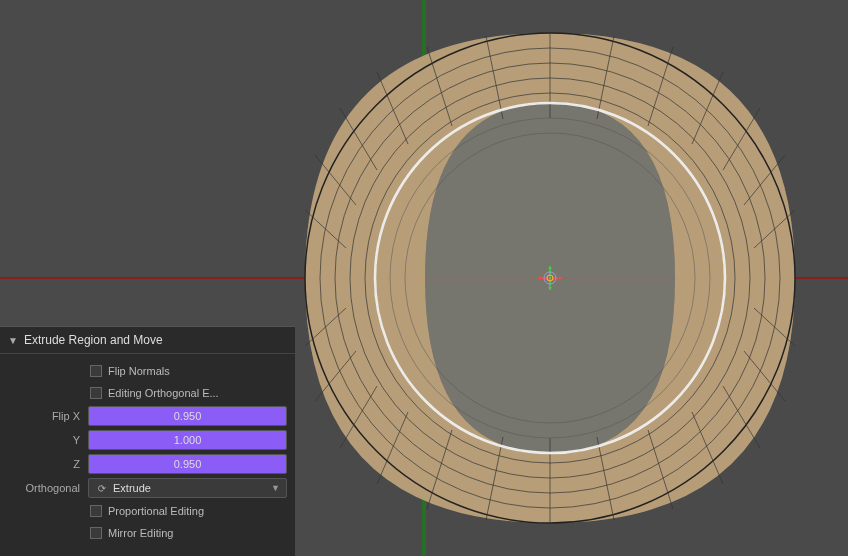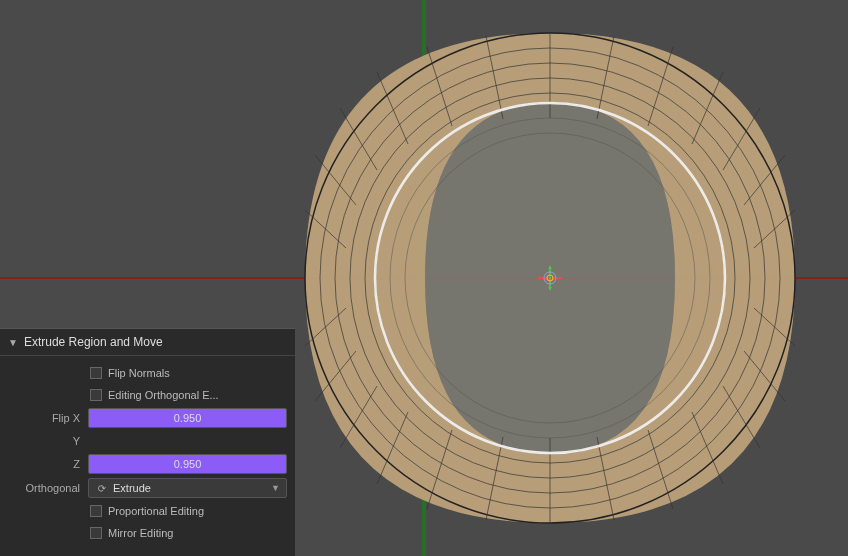--- a/index.html
+++ b/index.html
@@ -285,20 +285,23 @@
 
     <div class="row">
       <div class="row-label">Flip X</div>
       <div class="row-content">
         <div class="num-field">0.950</div>
       </div>
     </div>
 
     <div class="row">
       <div class="row-label">Y</div>
+      <div class="row-content">
+        <div class="num-field">1.000</div>
+      </div>
     </div>
 
     <div class="row">
       <div class="row-label">Z</div>
       <div class="row-content">
         <div class="num-field">0.950</div>
       </div>
     </div>
 
     <div class="row">

